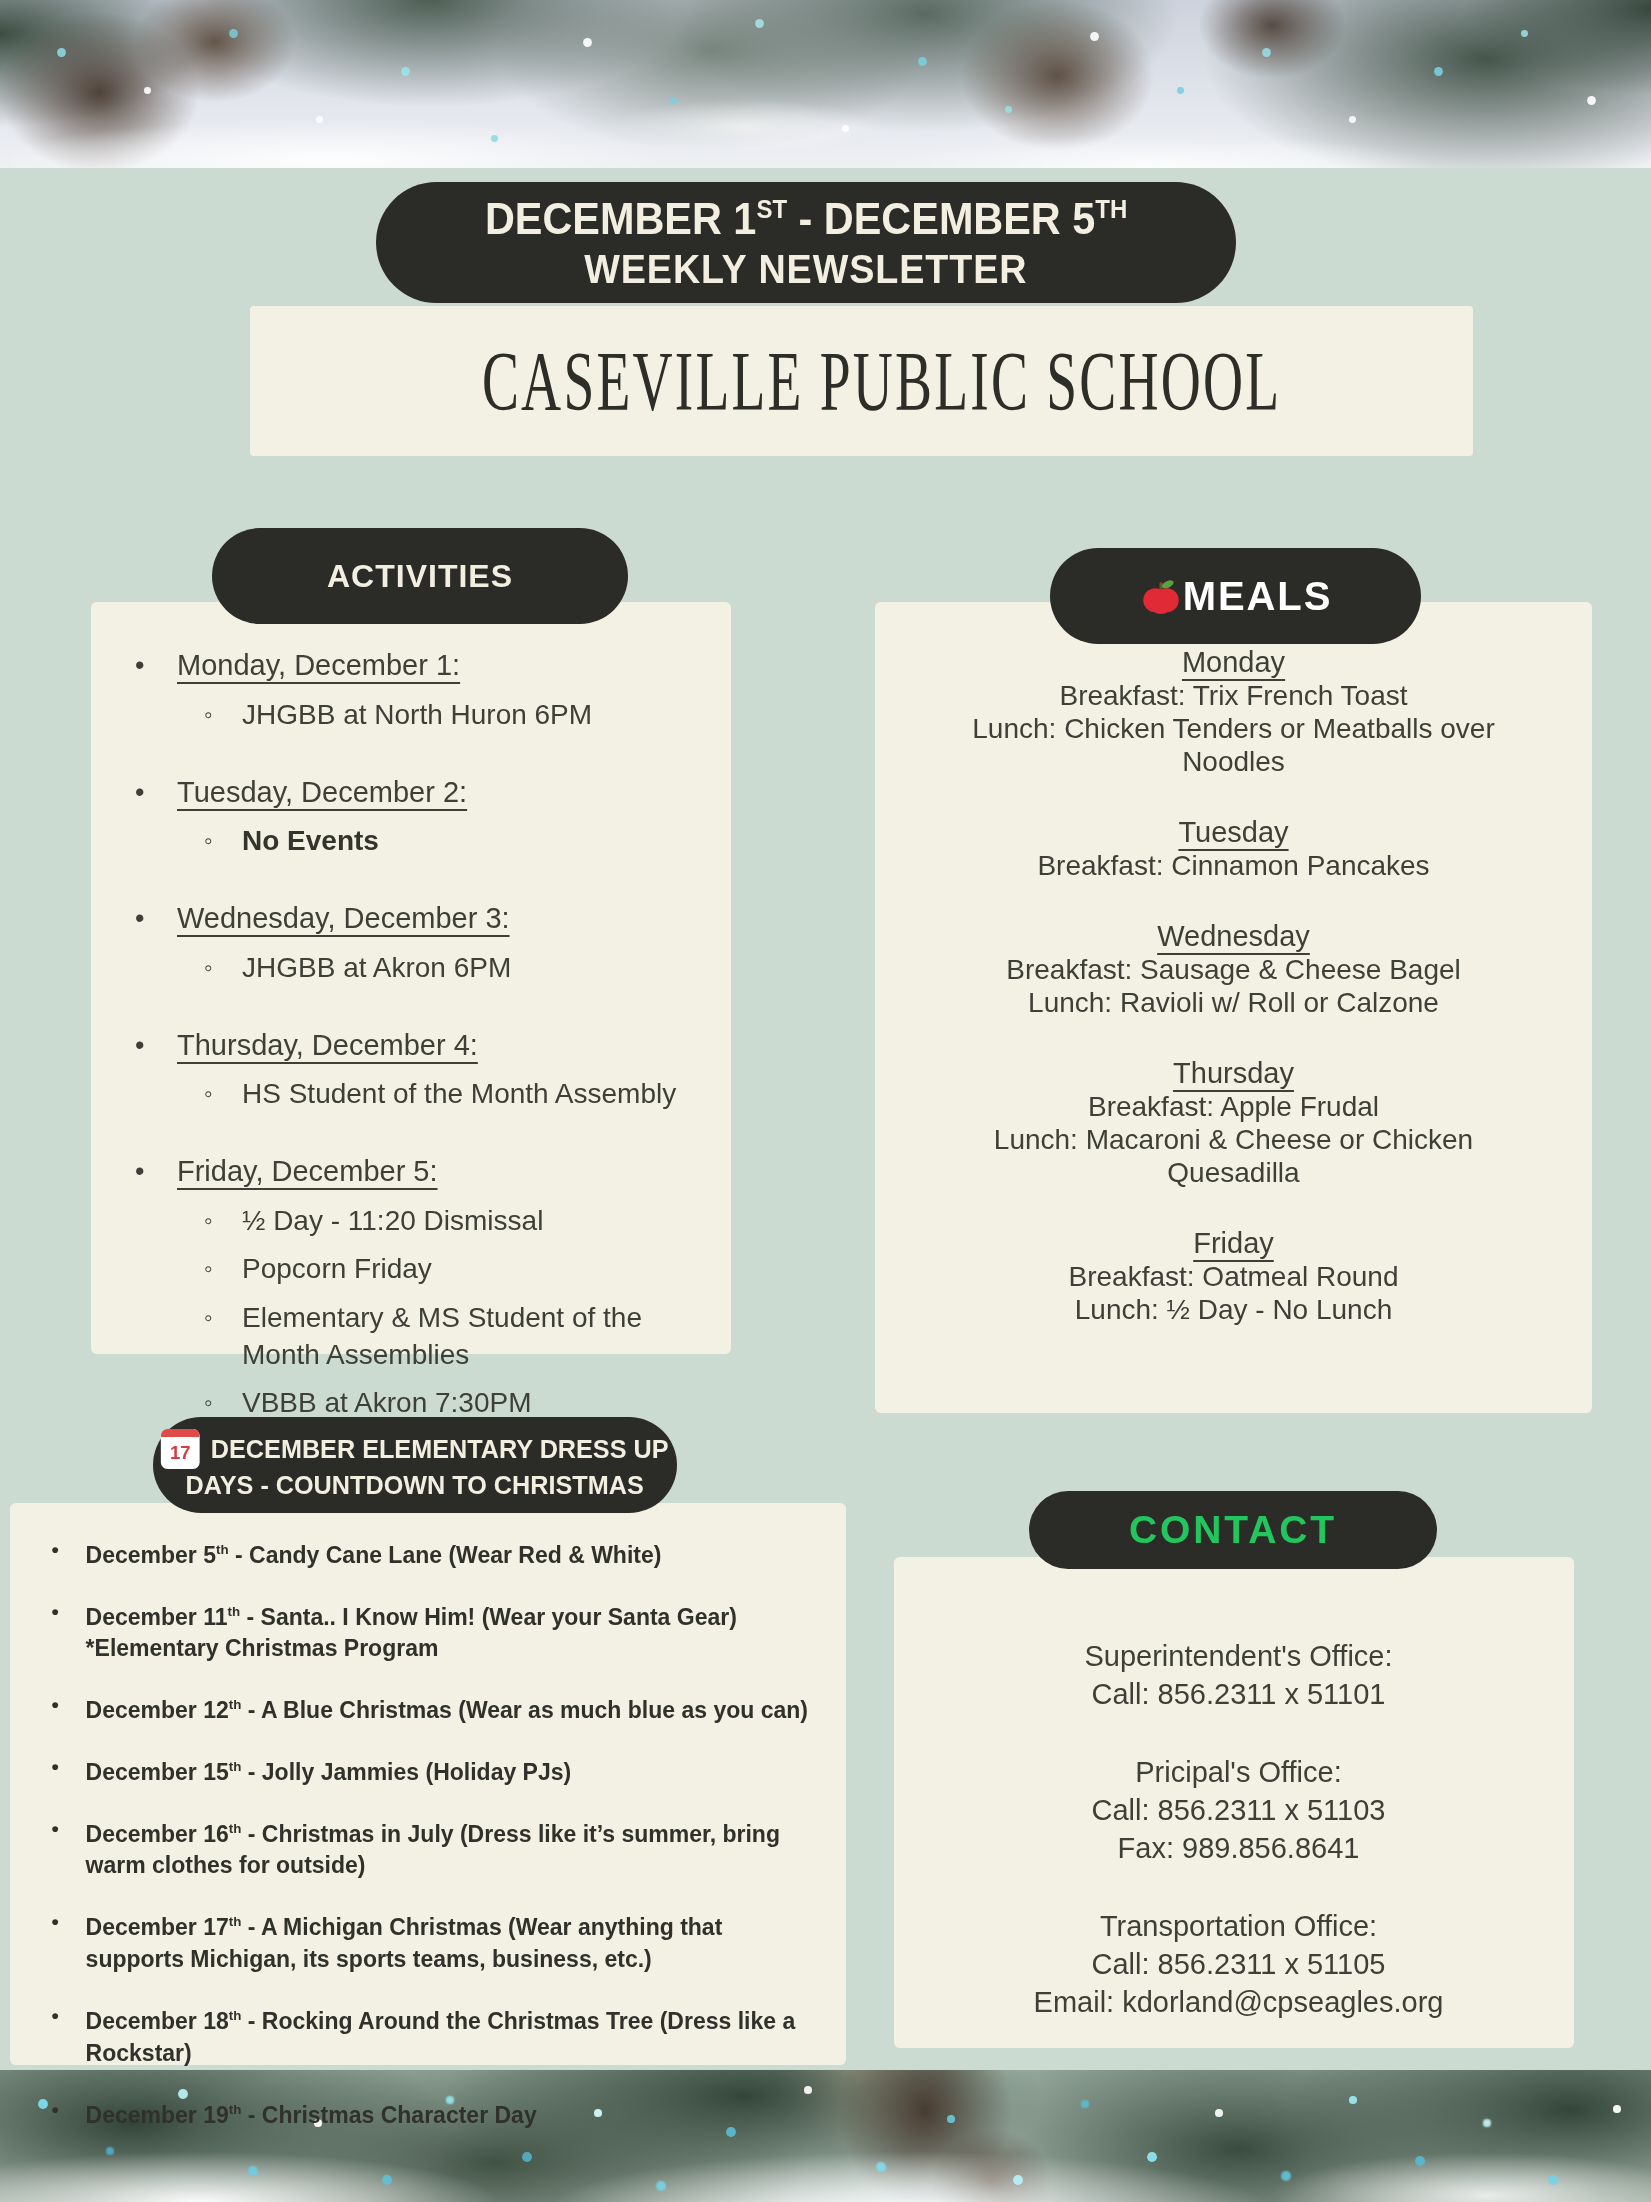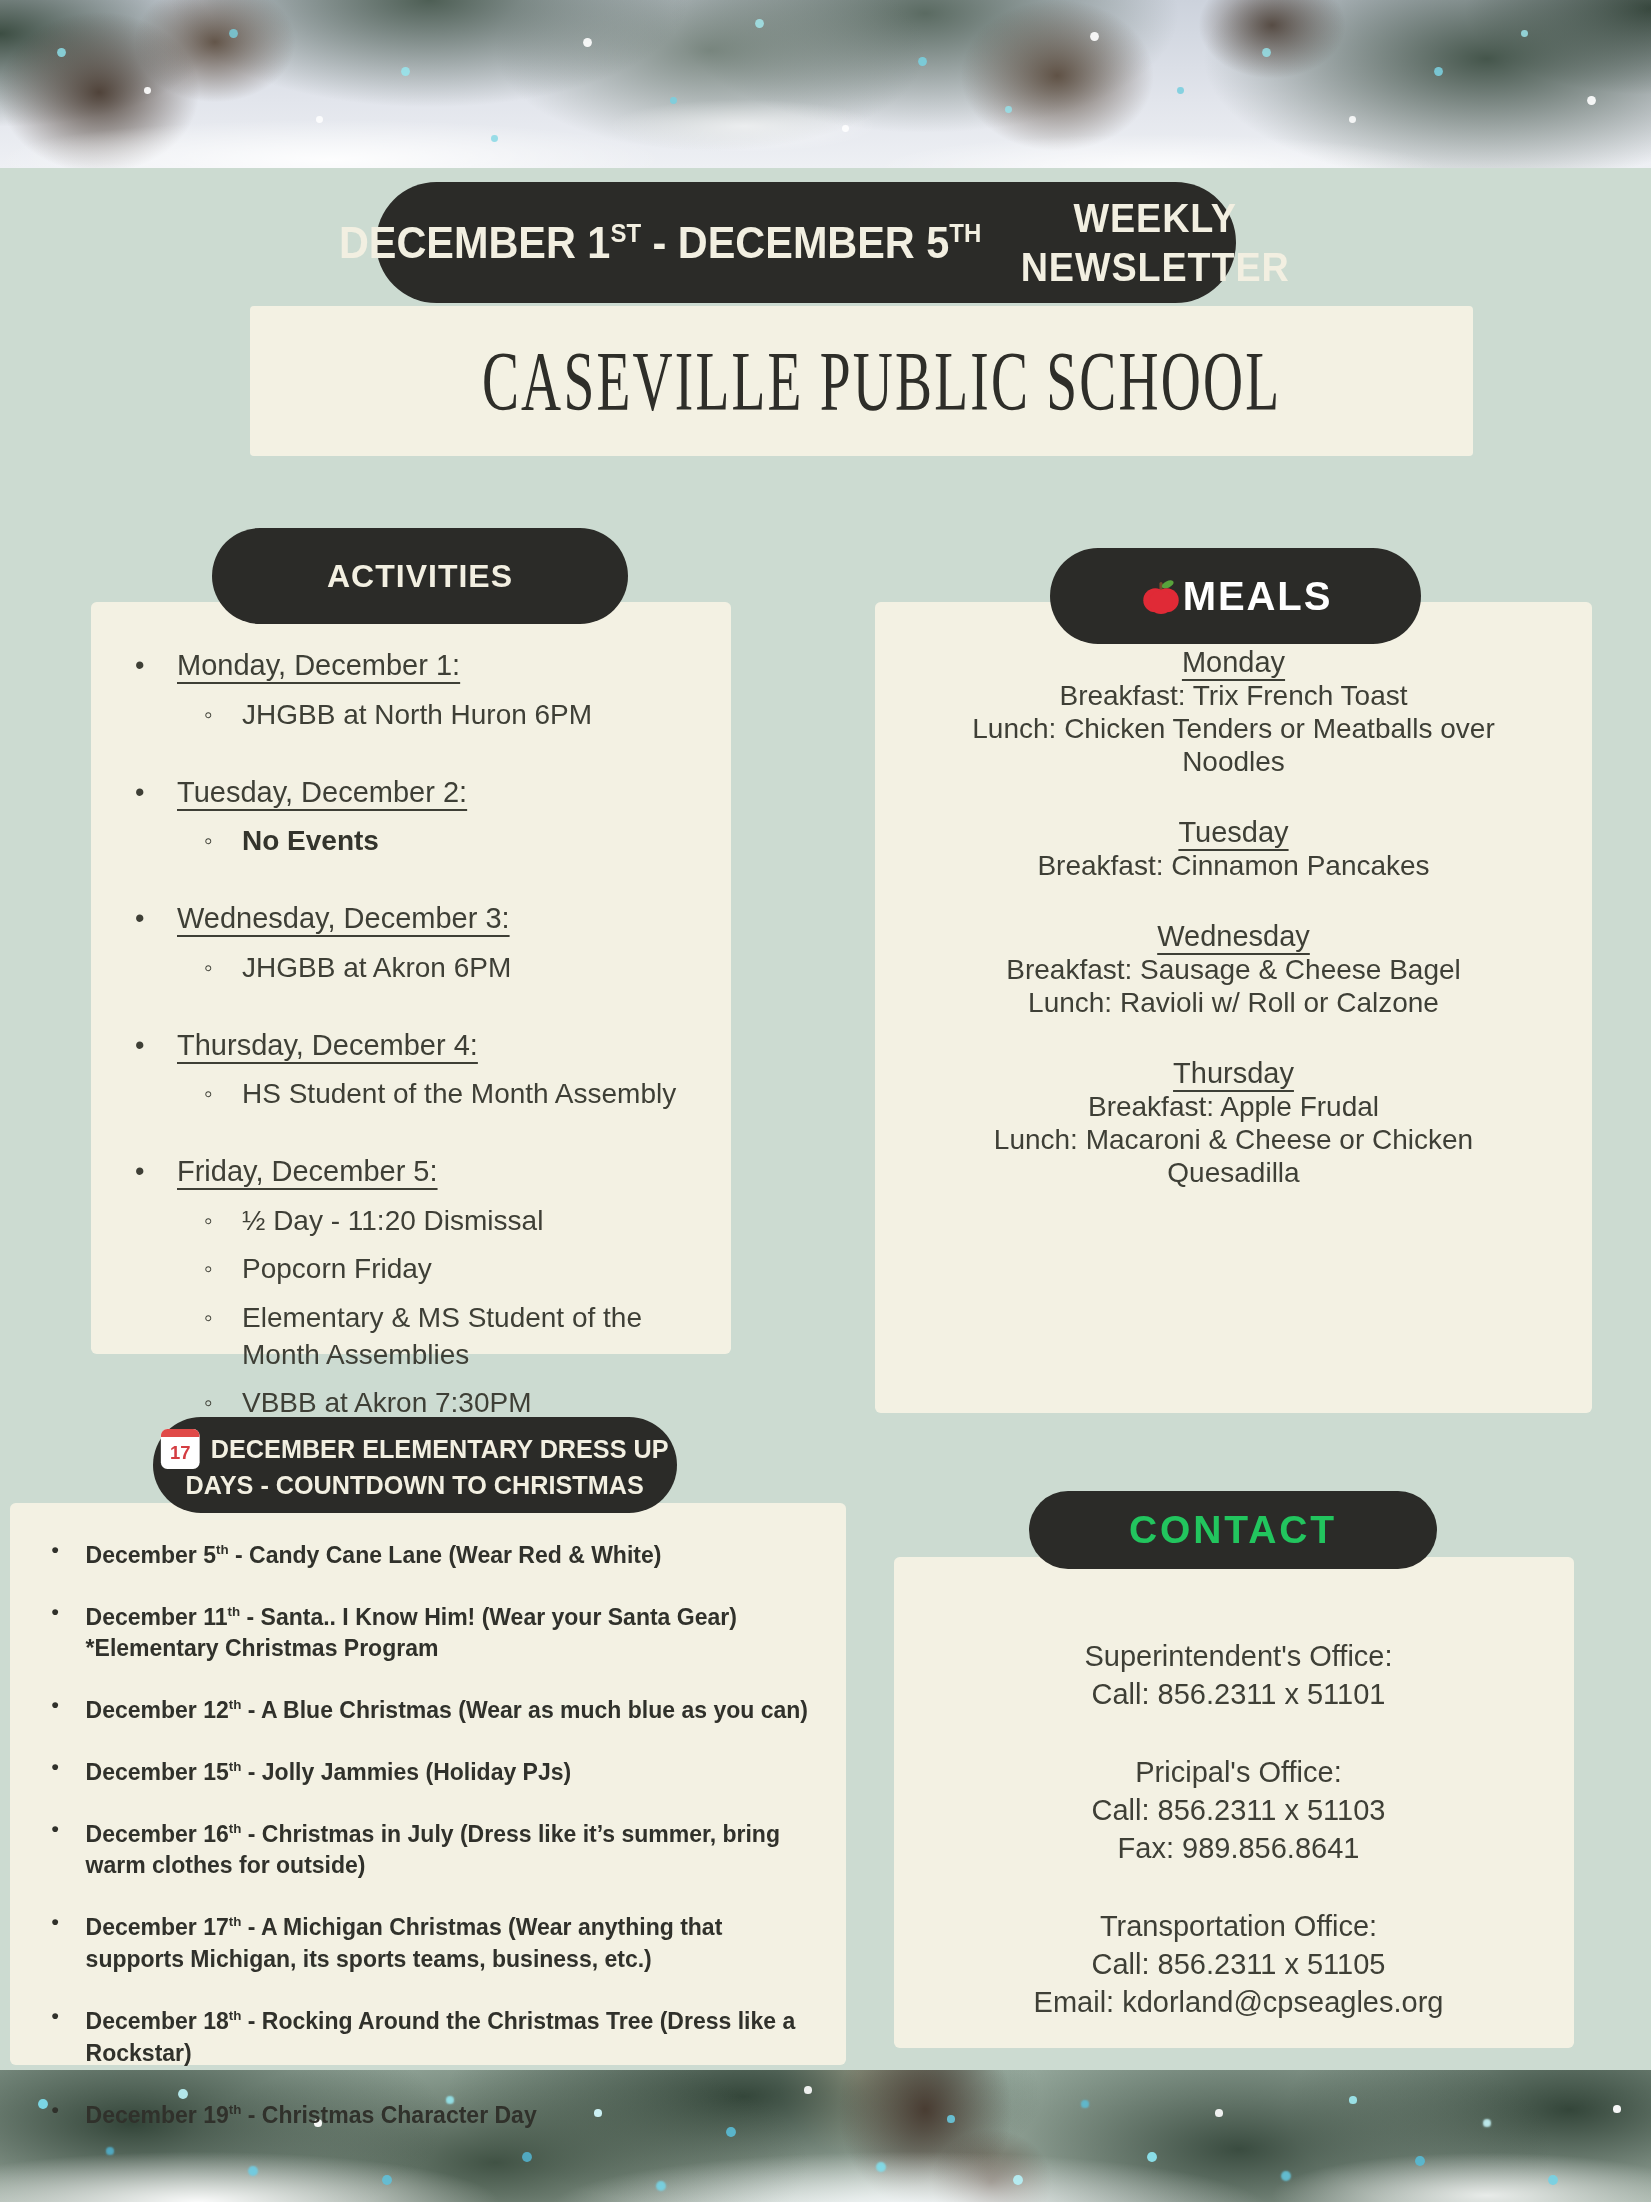--- a/index.html
+++ b/index.html
@@ -65,21 +65,21 @@
       878px 94px 1.9px 1.9px rgba(128,222,236,.9), 948px 46px 0 1px rgba(104,200,222,.9),
       1015px 107px 0 1.9px rgba(182,242,248,.9), 1082px 31px 1.9px 1px rgba(92,190,215,.85),
       1149px 84px 0 1.9px rgba(140,228,238,.95), 1216px 40px 0 1px rgba(255,255,255,.9),
       1283px 103px 1.9px 1.9px rgba(100,196,220,.9), 1350px 27px 0 1px rgba(160,236,243,.9),
       1417px 88px 0 1.9px rgba(86,186,212,.9), 1484px 50px 1.9px 1px rgba(200,246,250,.9),
       1550px 107px 0 1.9px rgba(118,210,228,.9), 1614px 36px 0 1px rgba(255,255,255,.95);}
 
   
   .pill{position:absolute;background:#2b2b28;display:flex;align-items:center;justify-content:center;
         text-align:center;color:#f2efe1;font-weight:700;}
-  .pill-header{left:376px;top:182px;width:860px;height:121px;border-radius:61px;flex-direction:row;line-height:1.18;}
+  .pill-header{left:376px;top:182px;width:860px;height:121px;border-radius:61px;flex-direction:column;line-height:1.18;}
   .pill-header .l1{font-size:45px;transform:scaleX(.92);white-space:pre;}
   .pill-header .l2{font-size:41px;transform:scaleX(.92);letter-spacing:1px;}
   sup{font-size:58%;vertical-align:super;letter-spacing:0;}
   .pill-activities{left:212px;top:528px;width:416px;height:96px;border-radius:48px;font-size:32px;letter-spacing:1px;z-index:2;}
   .pill-meals{left:1050px;top:528px;width:371px;height:96px;border-radius:48px;font-size:40px;color:#ffffff;letter-spacing:1.9px;z-index:2;gap:0;margin-top:20px;}
   .pill-dress{left:153px;top:1417px;width:524px;height:96px;border-radius:48px;z-index:2;font-size:26px;line-height:32px;}
   .pill-dress .dress-lines{transform:scaleX(.97);}
   .pill-contact{left:1029px;top:1491px;width:408px;height:78px;border-radius:39px;font-size:39px;color:#22c55e;letter-spacing:2.9px;z-index:2;}
 
   
@@ -234,20 +234,25 @@
         <div class="meal-block">
           <div class="meal-day"><span class="u">Wednesday</span></div>
           <div class="meal-line">Breakfast: Sausage &amp; Cheese Bagel</div>
           <div class="meal-line">Lunch: Ravioli w/ Roll or Calzone</div>
         </div>
         <div class="meal-block">
           <div class="meal-day"><span class="u">Thursday</span></div>
           <div class="meal-line">Breakfast: Apple Frudal</div>
           <div class="meal-line">Lunch: Macaroni &amp; Cheese or Chicken Quesadilla</div>
         </div>
+        <div class="meal-block">
+          <div class="meal-day"><span class="u">Friday</span></div>
+          <div class="meal-line">Breakfast: Oatmeal Round</div>
+          <div class="meal-line">Lunch: ½ Day - No Lunch</div>
+        </div>
       </div>
   </div>
 
   <div class="pill pill-dress">
     <div class="dress-lines">
       <div class="dress-l1">
         <span class="cal">
           <span class="cal-top"></span>
           <span class="cal-num">17</span>
         </span>

